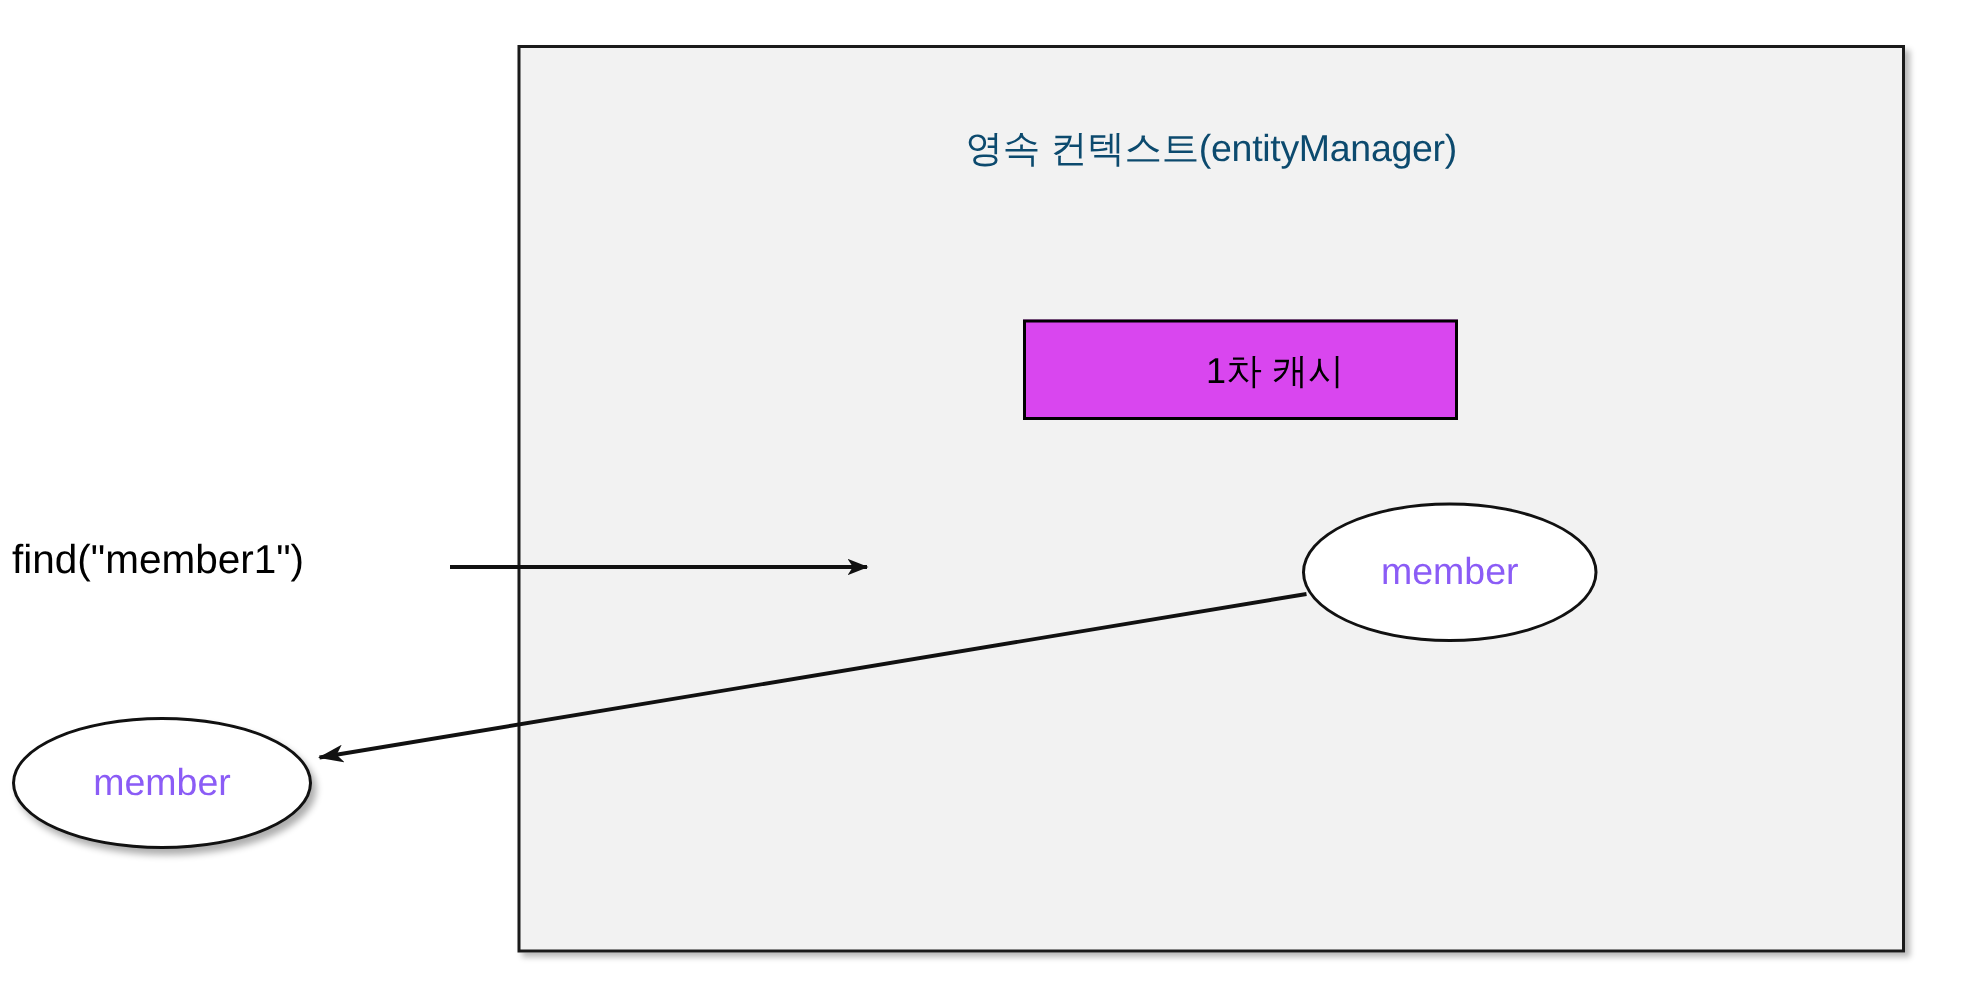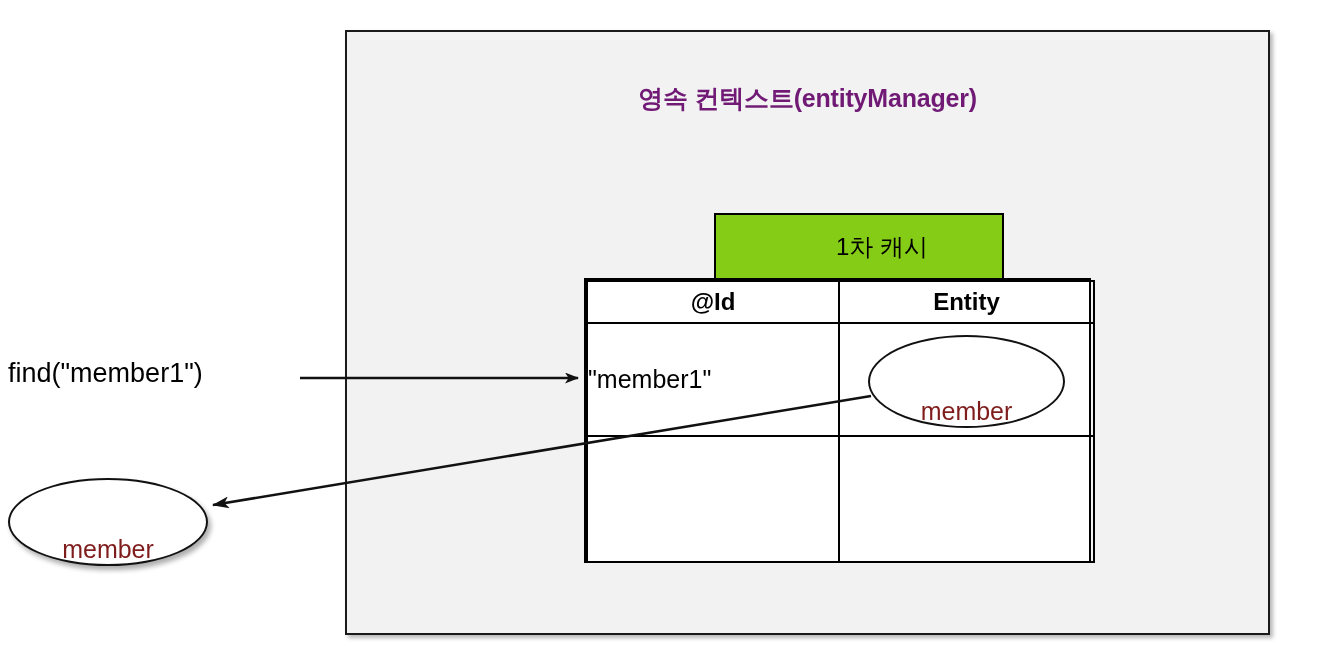--- a/index.html
+++ b/index.html
@@ -32,33 +32,33 @@
     box-sizing: border-box;
     box-shadow: 3px 3px 4px rgba(0,0,0,0.28);
   }
   .context-title {
     position: absolute;
     left: 0;
     top: 50px;
     width: 100%;
     text-align: center;
     font-size: 25px;
-    font-weight: bold;
+    font-weight: normal;
     letter-spacing: -0.2px;
-    color: #701a75;
+    color: #0c4a6e;
   }
 
   
   .cache-tab {
     position: absolute;
-    left: 714px;
+    left: 682px;
     top: 213px;
     width: 290px;
     height: 67px;
-    background: #84cc16;
+    background: #d946ef;
     border: 2px solid #000000;
     box-sizing: border-box;
     display: flex;
     align-items: center;
     justify-content: center;
     font-size: 24px;
     color: #000;
     z-index: 3;
     padding-left: 46px;
   }
@@ -111,24 +111,24 @@
   }
 
   
   .ellipse {
     position: absolute;
     background: #ffffff;
     border: 2.5px solid #111111;
     border-radius: 50%;
     box-sizing: border-box;
     display: flex;
-    align-items: flex-end;
+    align-items: center;
     justify-content: center;
     font-size: 25px;
-    color: #7f1d1d;
+    color: #8b5cf6;
   }
   .ellipse-entity {
     left: 868px;
     top: 335px;
     width: 197px;
     height: 93px;
     z-index: 6;
   }
   .ellipse-returned {
     left: 8px;
@@ -174,42 +174,20 @@
 <div id="canvas">
 
   <div class="context-box">
     <div class="context-title">영속 컨텍스트(entityManager)</div>
   </div>
 
   <div class="cache-tab">
     <span>1차 캐시</span>
   </div>
 
-  <div class="cache-table">
-    <table class="tbl">
-      <colgroup>
-        <col class="col-id">
-        <col class="col-entity">
-      </colgroup>
-      <tbody>
-        <tr class="head-row">
-          <th>@Id</th>
-          <th>Entity</th>
-        </tr>
-        <tr class="data-row-1">
-          <td class="cell-id-value">"member1"</td>
-          <td></td>
-        </tr>
-        <tr class="data-row-2">
-          <td></td>
-          <td></td>
-        </tr>
-      </tbody>
-    </table>
-  </div>
 
   <div class="ellipse ellipse-entity">
     <span>member</span>
   </div>
 
   <div class="ellipse ellipse-returned">
     <span>member</span>
   </div>
 
   <div class="label-find">find("member1")</div>

